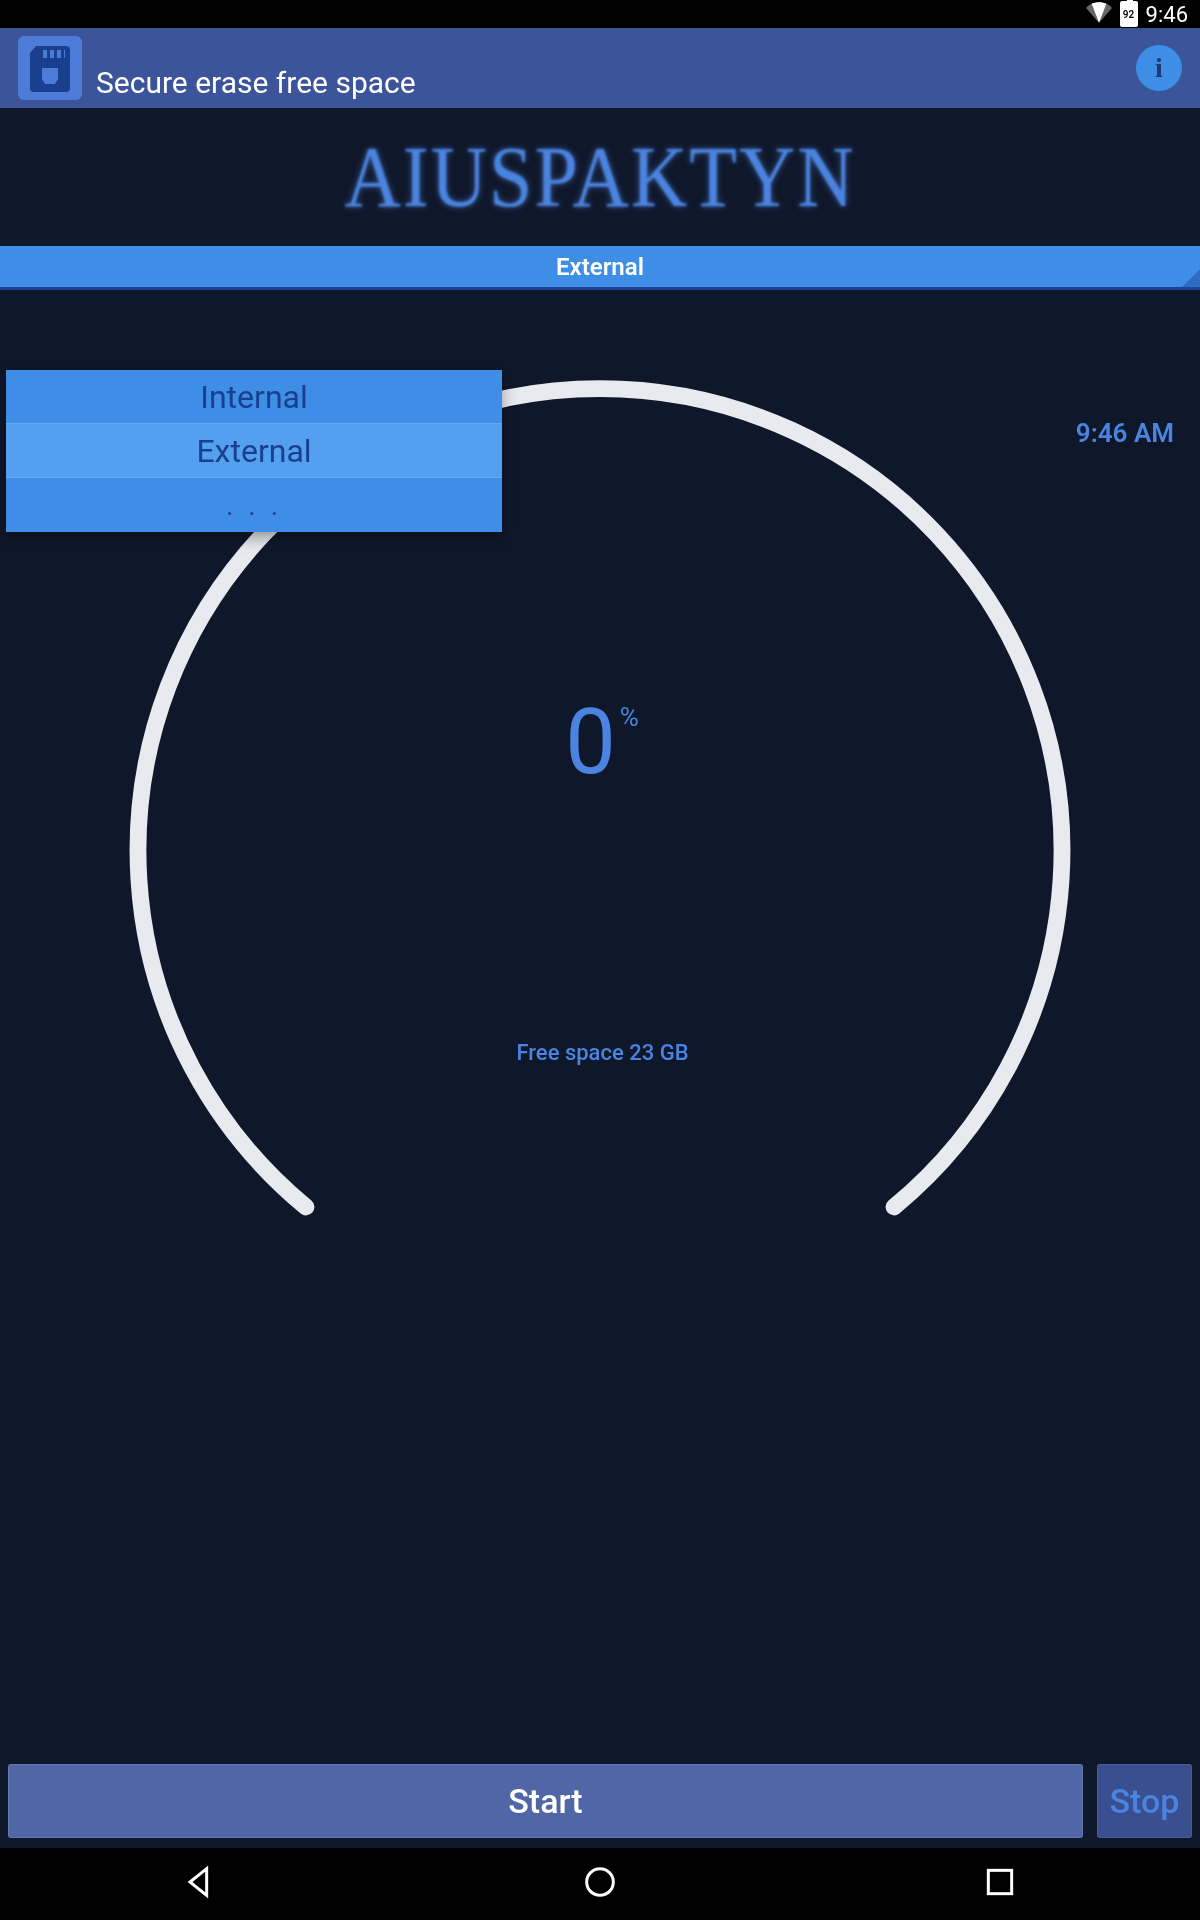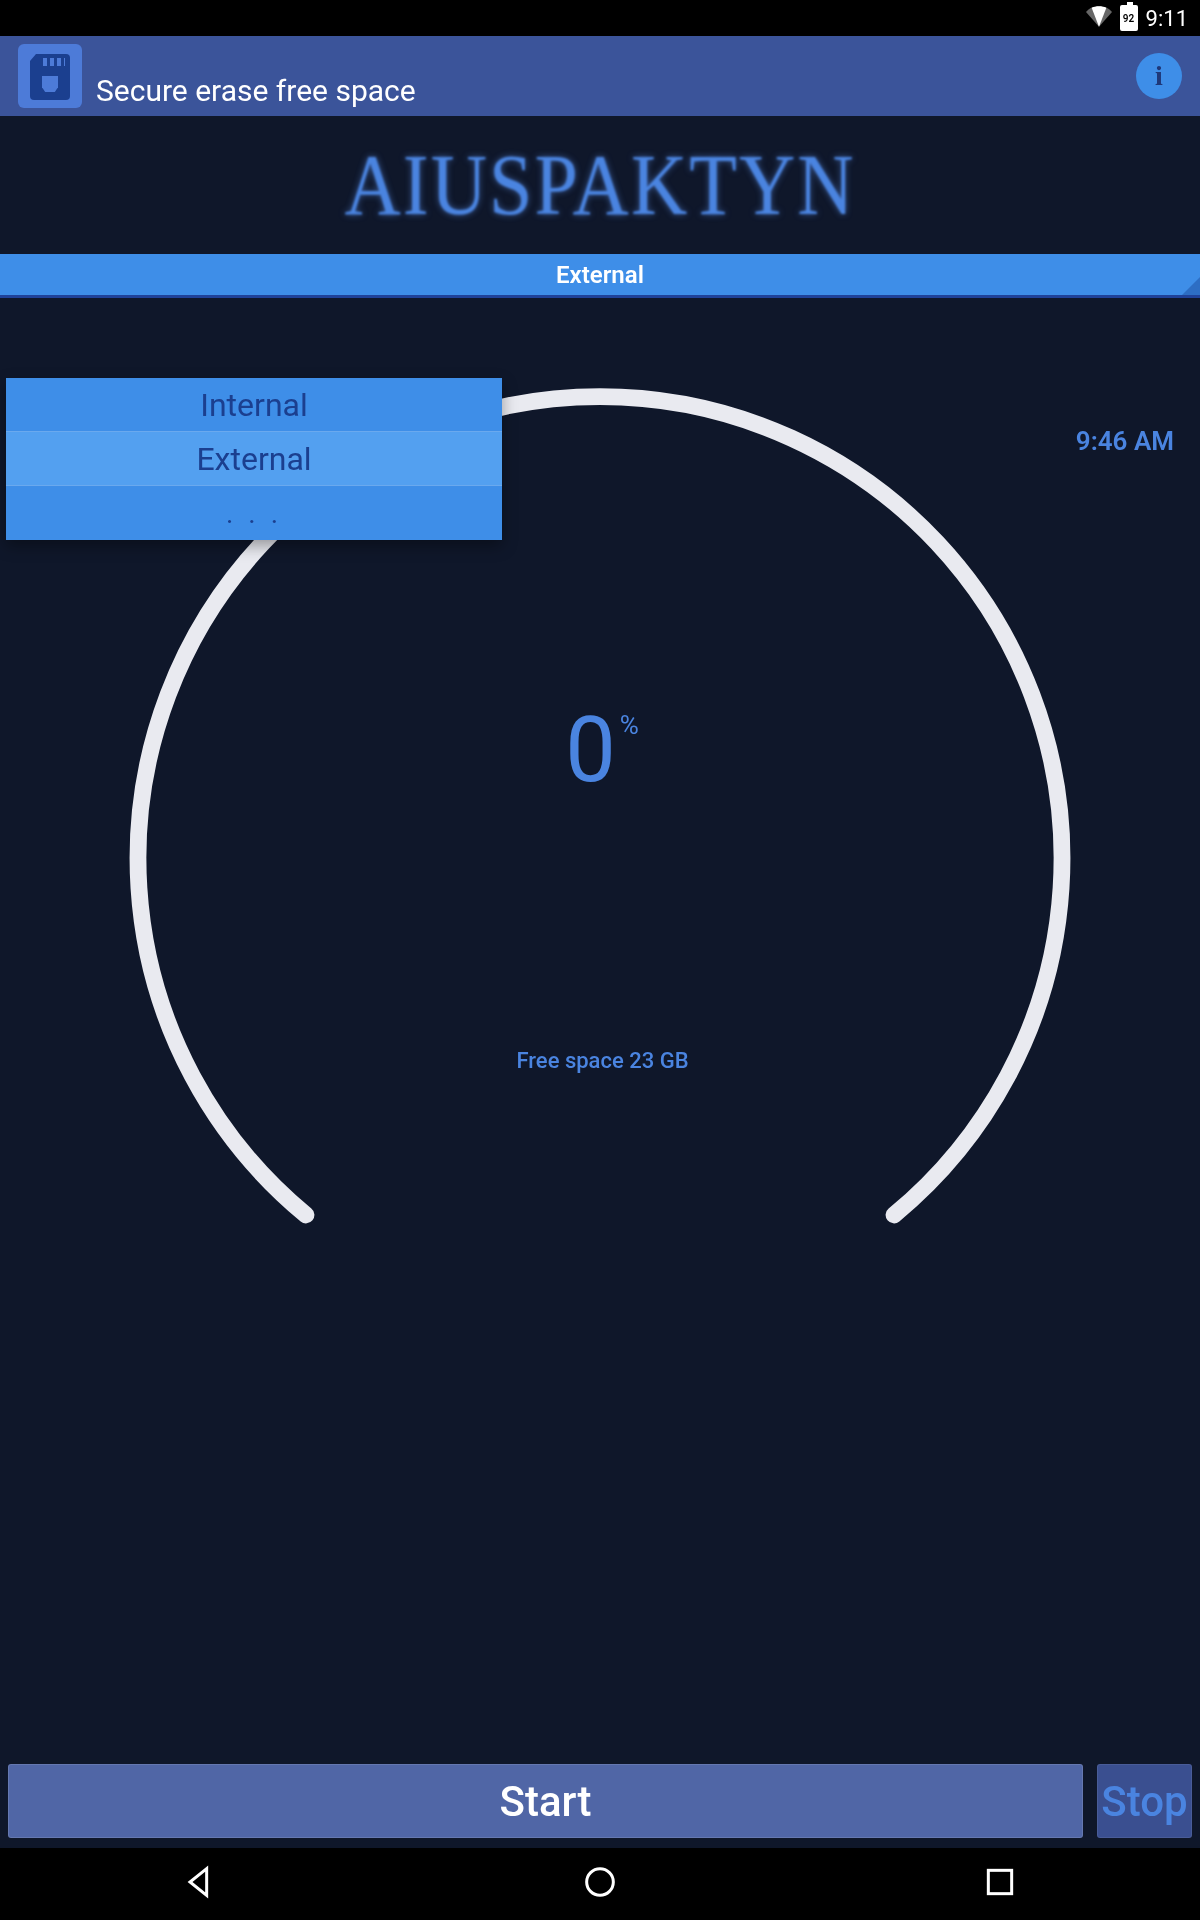--- a/index.html
+++ b/index.html
@@ -1,20 +1,20 @@
 <!DOCTYPE html>
 <html><head>
 <meta charset="utf-8">
 <style>
   * { box-sizing: border-box; margin: 0; padding: 0; }
   html, body { width: 1200px; height: 1920px; overflow: hidden; font-family: Roboto, Arial, sans-serif; }
   body { background: #000; display: flex; flex-direction: column; }
 
   
-  .status-bar { height: 36px; background: #000; color: #fff; display: flex; justify-content: flex-end; align-items: center; padding: 0 12px; gap: 8px; font-size: 22px; }
+  .status-bar { height: 28px; background: #000; color: #fff; display: flex; justify-content: flex-end; align-items: center; padding: 0 12px; gap: 8px; font-size: 22px; }
   .status-bar .battery { position: relative; width: 18px; height: 26px; border: 2px solid #fff; border-radius: 2px; background:#fff; display:flex; align-items:center; justify-content:center;}
   .status-bar .battery::before { content:""; position:absolute; top:-5px; left:5px; width:6px; height:3px; background:#fff; }
   .status-bar .battery-num { font-size:10px; color:#000; font-weight:600; }
   .status-bar .wifi svg { width:26px; height:26px; }
 
   
   .app-bar { height: 80px; background: #3b549a; display: flex; align-items: center; padding: 0 18px; gap: 14px; }
   .app-icon { width: 64px; height: 64px; background: #4d7bd8; border-radius: 6px; display:flex; align-items:flex-end; justify-content:center; position:relative; padding-bottom:8px;}
   .app-icon .sd { width:40px; height:46px; background:#1b3f8f; border-radius:4px 4px 4px 4px; position:relative; clip-path: polygon(0 15%, 15% 0, 100% 0, 100% 100%, 0 100%);}
   .app-icon .sd::before{content:"";position:absolute;top:4px;right:5px;width:22px;height:8px;background:repeating-linear-gradient(90deg,#4d7bd8 0 4px,transparent 4px 7px);}
@@ -49,42 +49,42 @@
   .gauge-val { font-size: 90px; font-weight:400; display:inline-block;}
   .gauge-pct { font-size: 26px; vertical-align: top; position:relative; top:12px; left:4px;}
   .free-space { position:absolute; top: 750px; left:5px; right:0; text-align:center; color:#4a84e0; font-size:22px; font-weight:500; }
 
   
   .log { padding: 0 24px 10px 24px; color:#4a84e0; font-size:30px; font-weight:500; line-height:1.35; }
   .log .dots { letter-spacing: 6px; }
 
   
   .actions { display:flex; gap:14px; padding: 4px 8px 10px 8px; }
-  .btn { height:74px; border-radius:3px; display:flex; align-items:center; justify-content:center; font-size:42px; font-weight:500; }
+  .btn { height:74px; border-radius:3px; display:flex; align-items:center; justify-content:center; font-size:34px; font-weight:500; }
   .btn-start { flex:1; background:#5066a6; color:#fff; border:1px solid rgba(255,255,255,0.12); }
   .btn-stop { width:95px; background:#3a4f90; color:#4a84e0; border:1px solid rgba(255,255,255,0.08);align-items:center;}
 
   
   .nav-bar { height:72px; background:#000; display:flex; align-items:center; justify-content:space-around; }
   .nav-bar svg { width:40px; height:40px; }
 </style>
 </head>
 <body>
 
 <div class="status-bar">
   <span class="wifi">
     <svg viewBox="0 0 24 24">
         <path fill="#fff" d="M12 3C7 3 2.7 5 0 8.2L12 22 24 8.2C21.3 5 17 3 12 3z" opacity="0.4"></path>
         <path fill="#fff" d="M12 3c-2.4 0-4.7.5-6.8 1.4L12 22l6.8-17.6C16.7 3.5 14.4 3 12 3z"></path>
       </svg>
   </span>
   <span class="battery">
       <span class="battery-num">92</span>
     </span>
-  <span>9:11</span>
+  <span>9:46</span>
 </div>
 
 <div class="app-bar">
   <div class="app-icon">
       <div class="sd"></div>
     </div>
   <div class="app-title">Secure erase free space</div>
   <div class="info-btn">i</div>
 </div>
 

